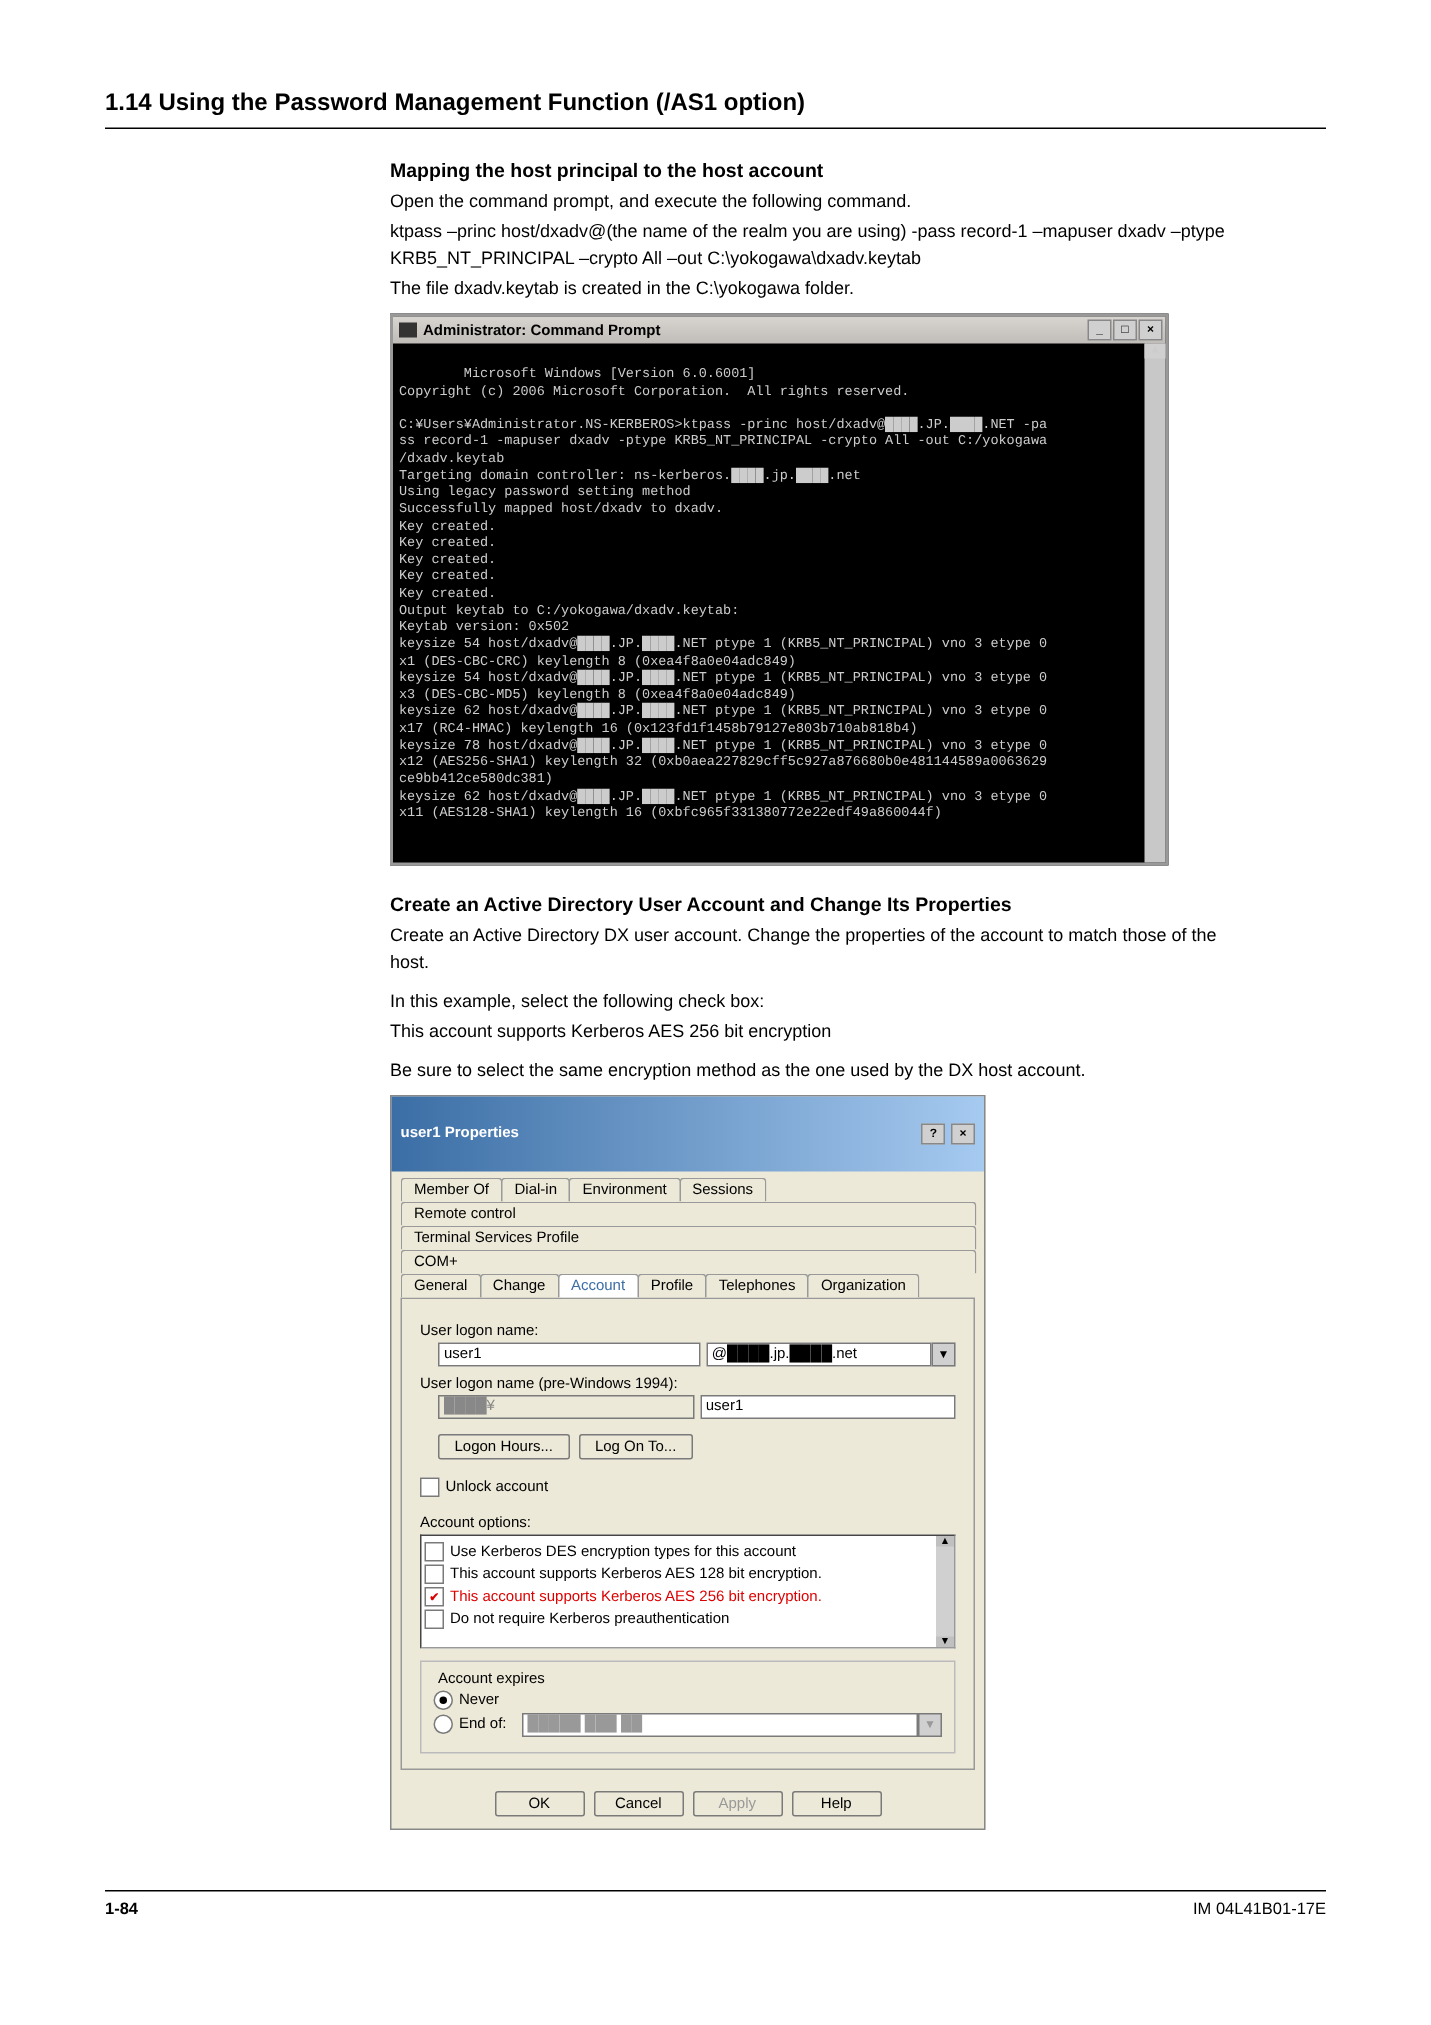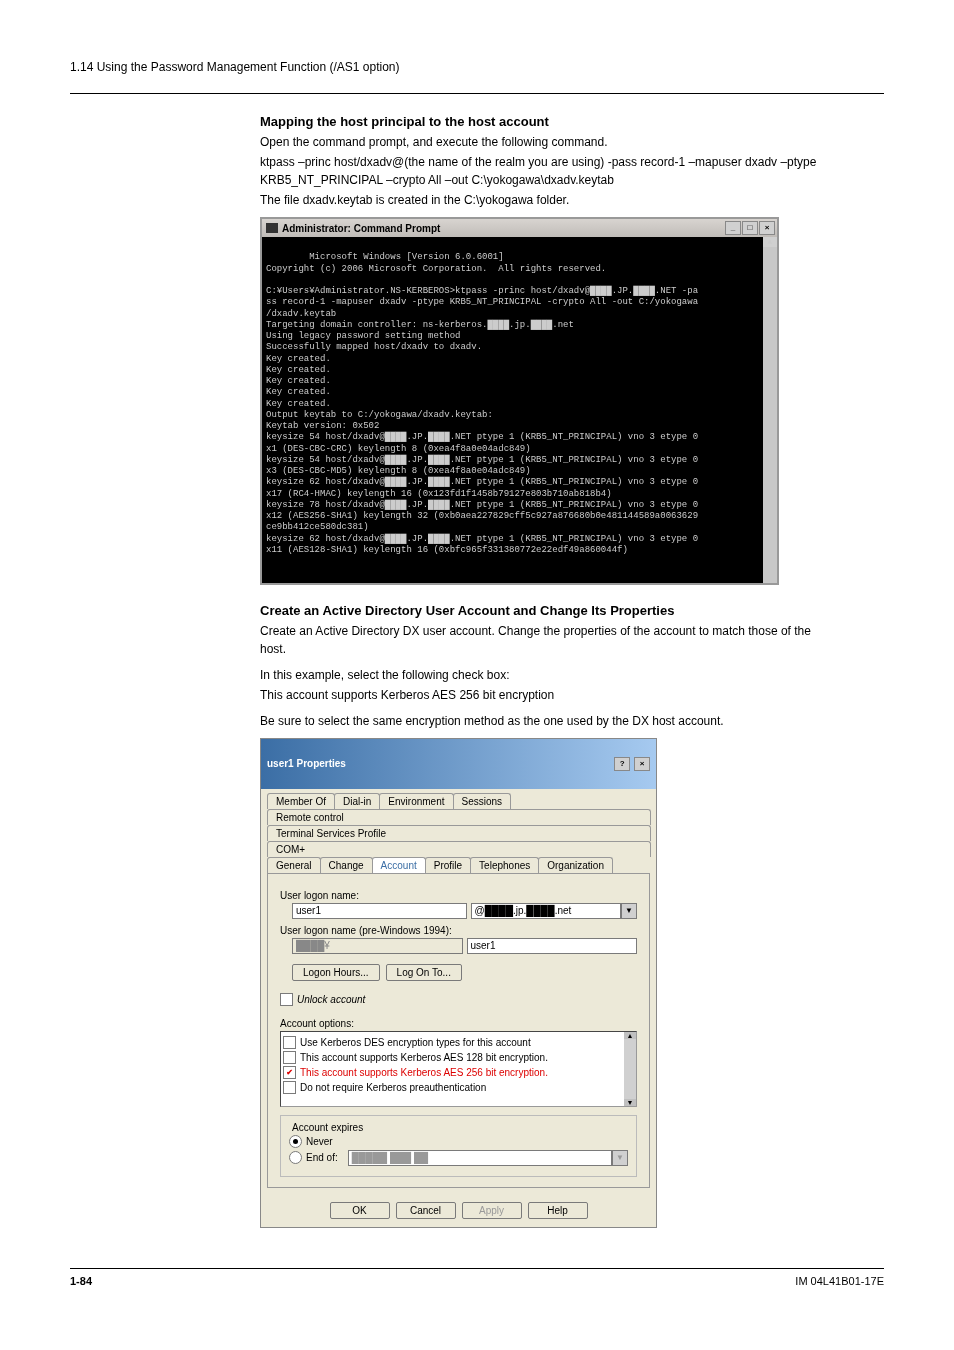--- a/index.html
+++ b/index.html
@@ -7,23 +7,23 @@
     font-family: Arial, Helvetica, sans-serif;
     background: #fff;
     color: #000;
     width: 954px;
   }
   .page {
     padding: 60px 70px 40px 70px;
     box-sizing: border-box;
   }
   .section-header {
-    font-size: 12px;
-    font-weight: normal;
-    margin-bottom: 19px;
+    font-size: 16px;
+    font-weight: bold;
+    margin-bottom: 7px;
   }
   .hr {
     border: none;
     border-top: 1px solid #000;
     margin: 2px 0 20px 0;
   }
   .content {
     margin-left: 190px;
     width: 560px;
   }
@@ -269,21 +269,21 @@
         <div class="row">
           <div class="txtbox" style="flex:1; background:#ece9d8; color:#888;">████¥</div>
           <input class="txtbox" style="flex: 1 1 0%;" value="user1">
         </div>
 
         <div class="row" style="margin-top:10px; gap:6px;">
           <button class="btn">Logon Hours...</button>
           <button class="btn">Log On To...</button>
         </div>
 
-        <div class="chk-row" style="margin-top:12px;font-style:italic;">
+        <div class="chk-row" style="margin-top:12px;">
           <span class="chk"></span>
           <span>Unlock account</span>
         </div>
 
         <div class="field-label" style="margin-top:12px;">Account options:</div>
         <div class="listbox">
           <div class="chk-row">
               <span class="chk"></span>
               <span>Use Kerberos DES encryption types for this account</span>
             </div>

